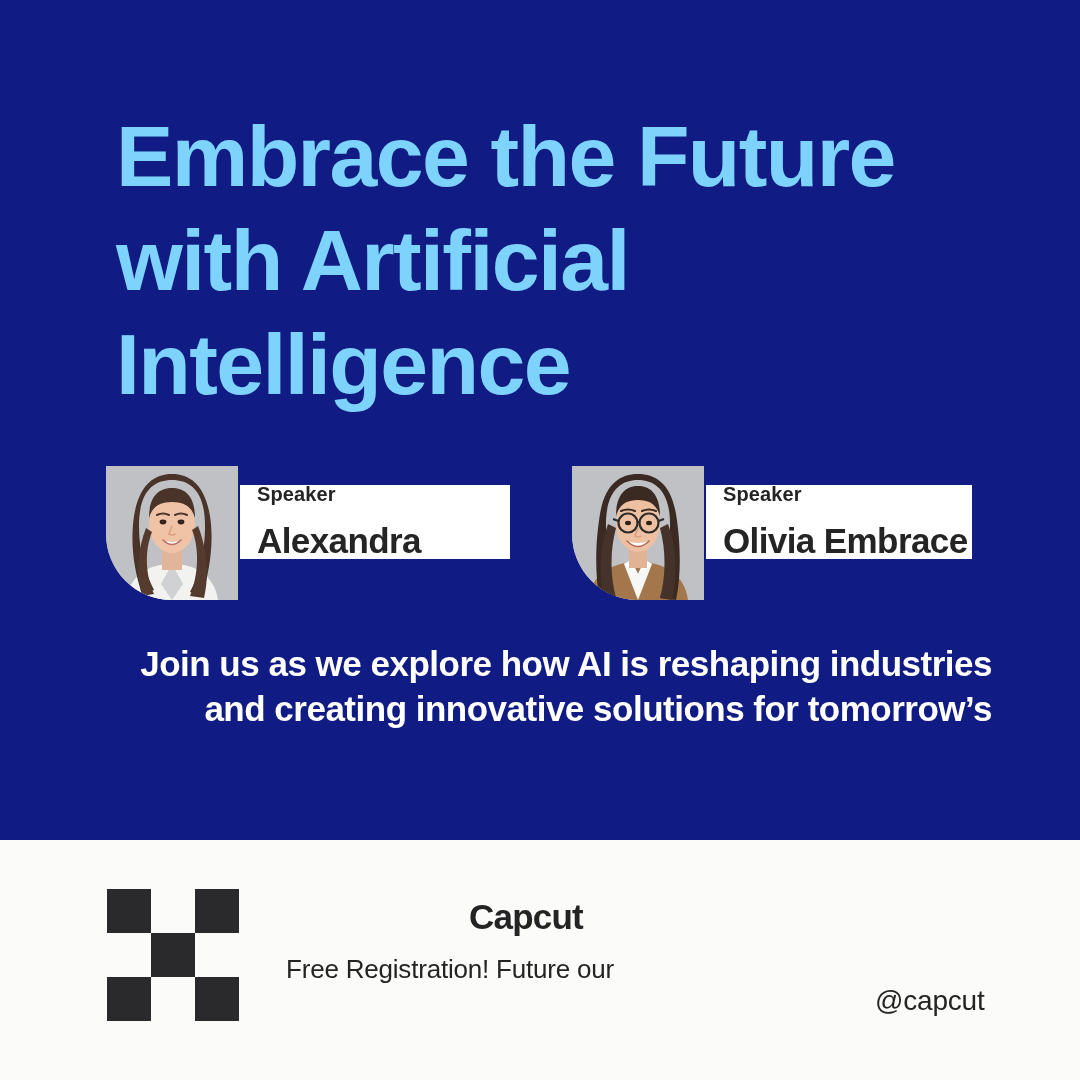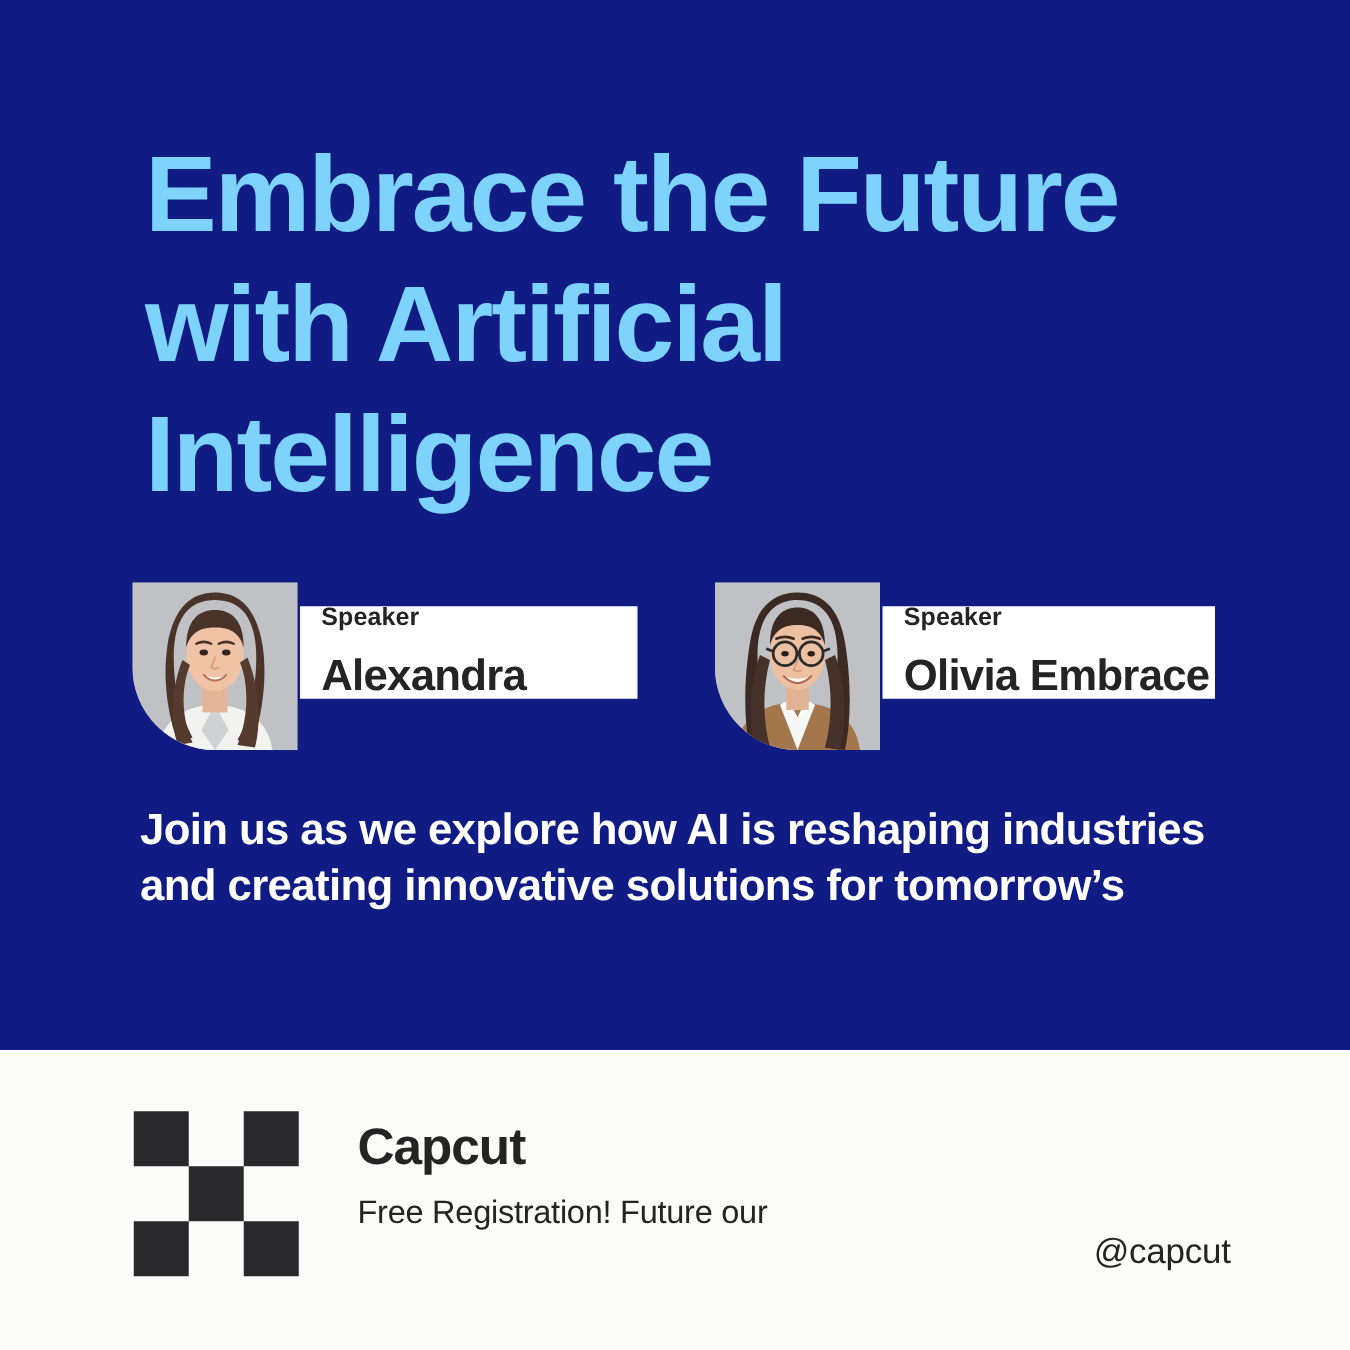--- a/index.html
+++ b/index.html
@@ -105,20 +105,21 @@
     top: 641px;
     width: 880px;
   }
   .body-line {
     color: #ffffff;
     font-size: 35px;
     line-height: 45px;
     font-weight: 700;
     letter-spacing: -0.5px;
     white-space: nowrap;
+    text-align: right;
   }
 
   
   #footer {
     position: absolute;
     left: 0;
     top: 840px;
     width: 1080px;
     height: 240px;
     background: #FBFBF9;
@@ -138,24 +139,25 @@
   .logo-cell.off { background: transparent; }
 
   #brand-text {
     position: absolute;
     left: 286px;
     top: 893px;
     width: 480px;
   }
   #brand-name {
     color: #242424;
-    font-size: 41px;
+    font-size: 35px;
     font-weight: 700;
     line-height: 48px;
     letter-spacing: -0.8px;
+    text-align: center;
   }
   .brand-tagline-line {
     color: #242424;
     font-size: 26px;
     font-weight: 400;
     line-height: 37px;
     letter-spacing: -0.2px;
     white-space: nowrap;
   }
   #brand-tagline { margin-top: 10px; }

